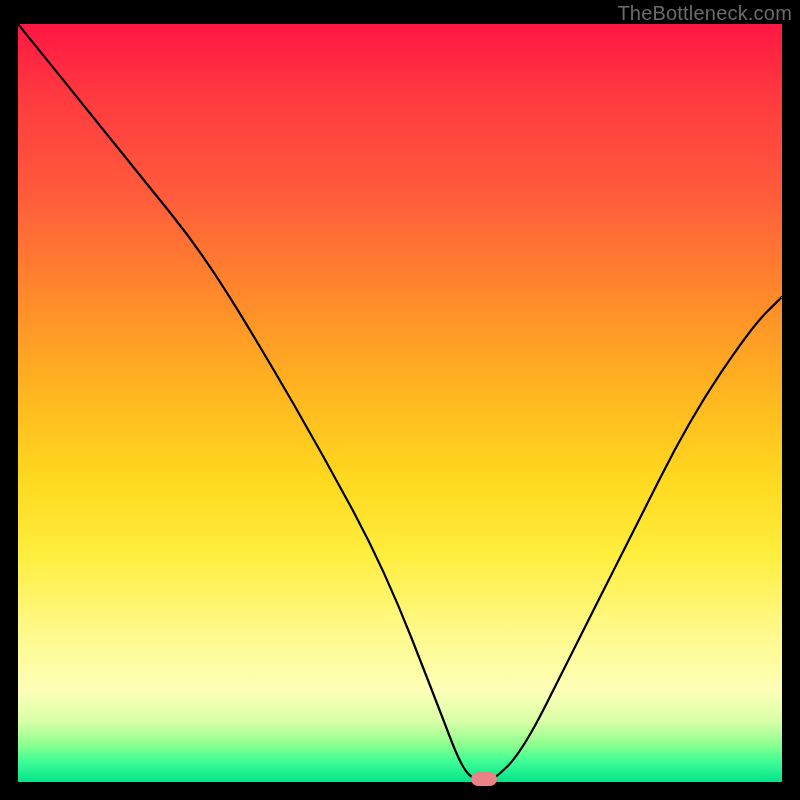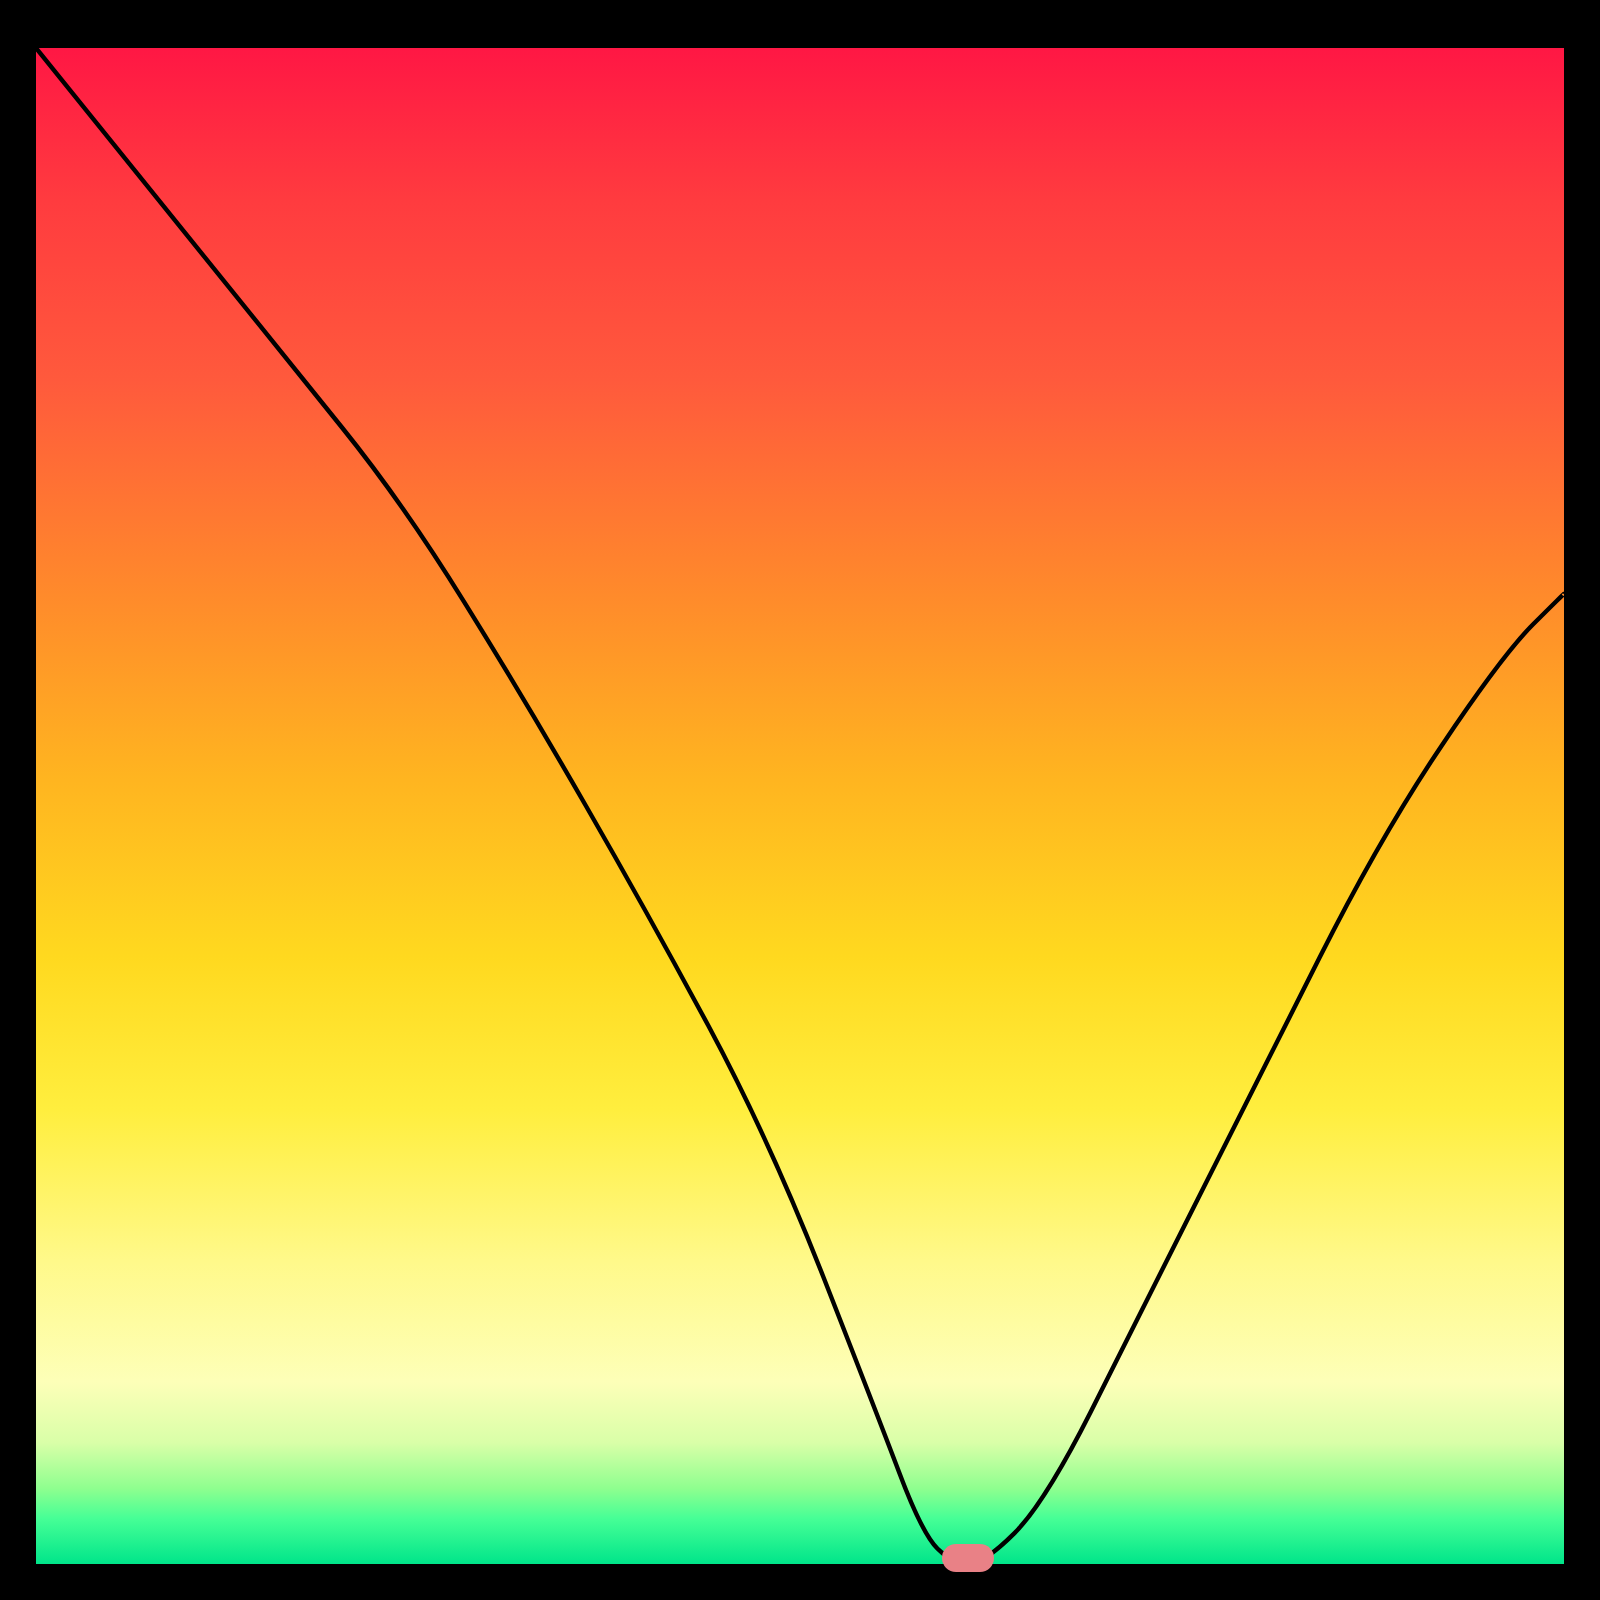--- a/index.html
+++ b/index.html
@@ -68,20 +68,21 @@
     background: #e98186;
     z-index: 4;
     transform: translate(-50%, -50%);
   }
 </style>
 </head>
 <body>
 
 <div class="frame">
 
+  <div class="watermark">TheBottleneck.com</div>
 
   <div class="plot-area">
     <div class="gradient"></div>
 
     <svg class="curve" viewBox="0 0 764 758" preserveAspectRatio="none">
       <path id="curve-path" d="M 0.0 0.0 Q 0.0 0.0 30.6 37.9 Q 61.1 75.8 91.7 113.7 Q 122.2 151.6 152.8 189.5 Q 183.4 227.4 213.9 276.7 Q 244.5 325.9 275.0 379.0 Q 305.6 432.1 336.2 488.9 Q 366.7 545.8 393.5 614.0 Q 420.2 682.2 431.7 712.5 Q 443.1 742.8 450.8 750.4 Q 458.4 758.0 466.0 758.0 Q 473.7 758.0 489.0 742.8 Q 504.2 727.7 527.2 682.2 Q 550.1 636.7 580.6 576.1 Q 611.2 515.4 641.8 454.8 Q 672.3 394.2 702.9 348.7 Q 733.4 303.2 748.7 288.0 T 764.0 272.9" fill="none" stroke="#000" stroke-width="2.2"></path>
     </svg>
 
     <div class="marker" id="min-marker" style="left: 466.04px; top: 755px;"></div>
   </div>

